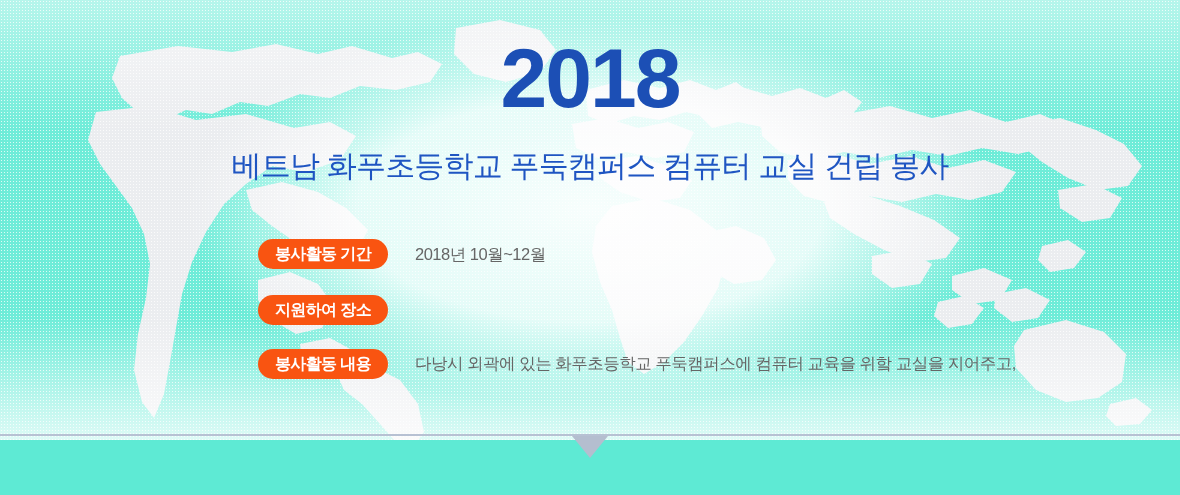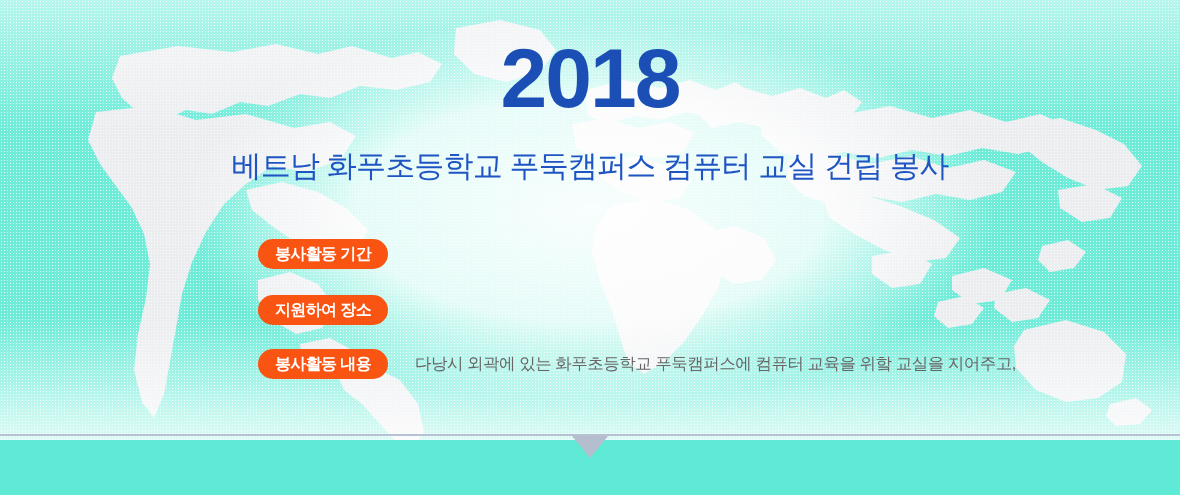--- a/index.html
+++ b/index.html
@@ -215,20 +215,21 @@
   <div id="content">
 
     <div id="year">2018</div>
 
     <div id="subtitle">베트남 화푸초등학교 푸둑캠퍼스 컴퓨터 교실 건립 봉사</div>
 
     <div id="info">
 
       <div class="info-row r1">
         <div class="badge">봉사활동 기간</div>
+        <div class="info-value">2018년 10월~12월</div>
       </div>
 
       <div class="info-row r2">
         <div class="badge">지원하여 장소</div>
       </div>
 
       <div class="info-row r3">
         <div class="badge">봉사활동 내용</div>
         <div class="info-value multiline">
           <span class="vline">다낭시 외곽에 있는 화푸초등학교 푸둑캠퍼스에 컴퓨터 교육을 위핰 교실을 지어주고,</span>

